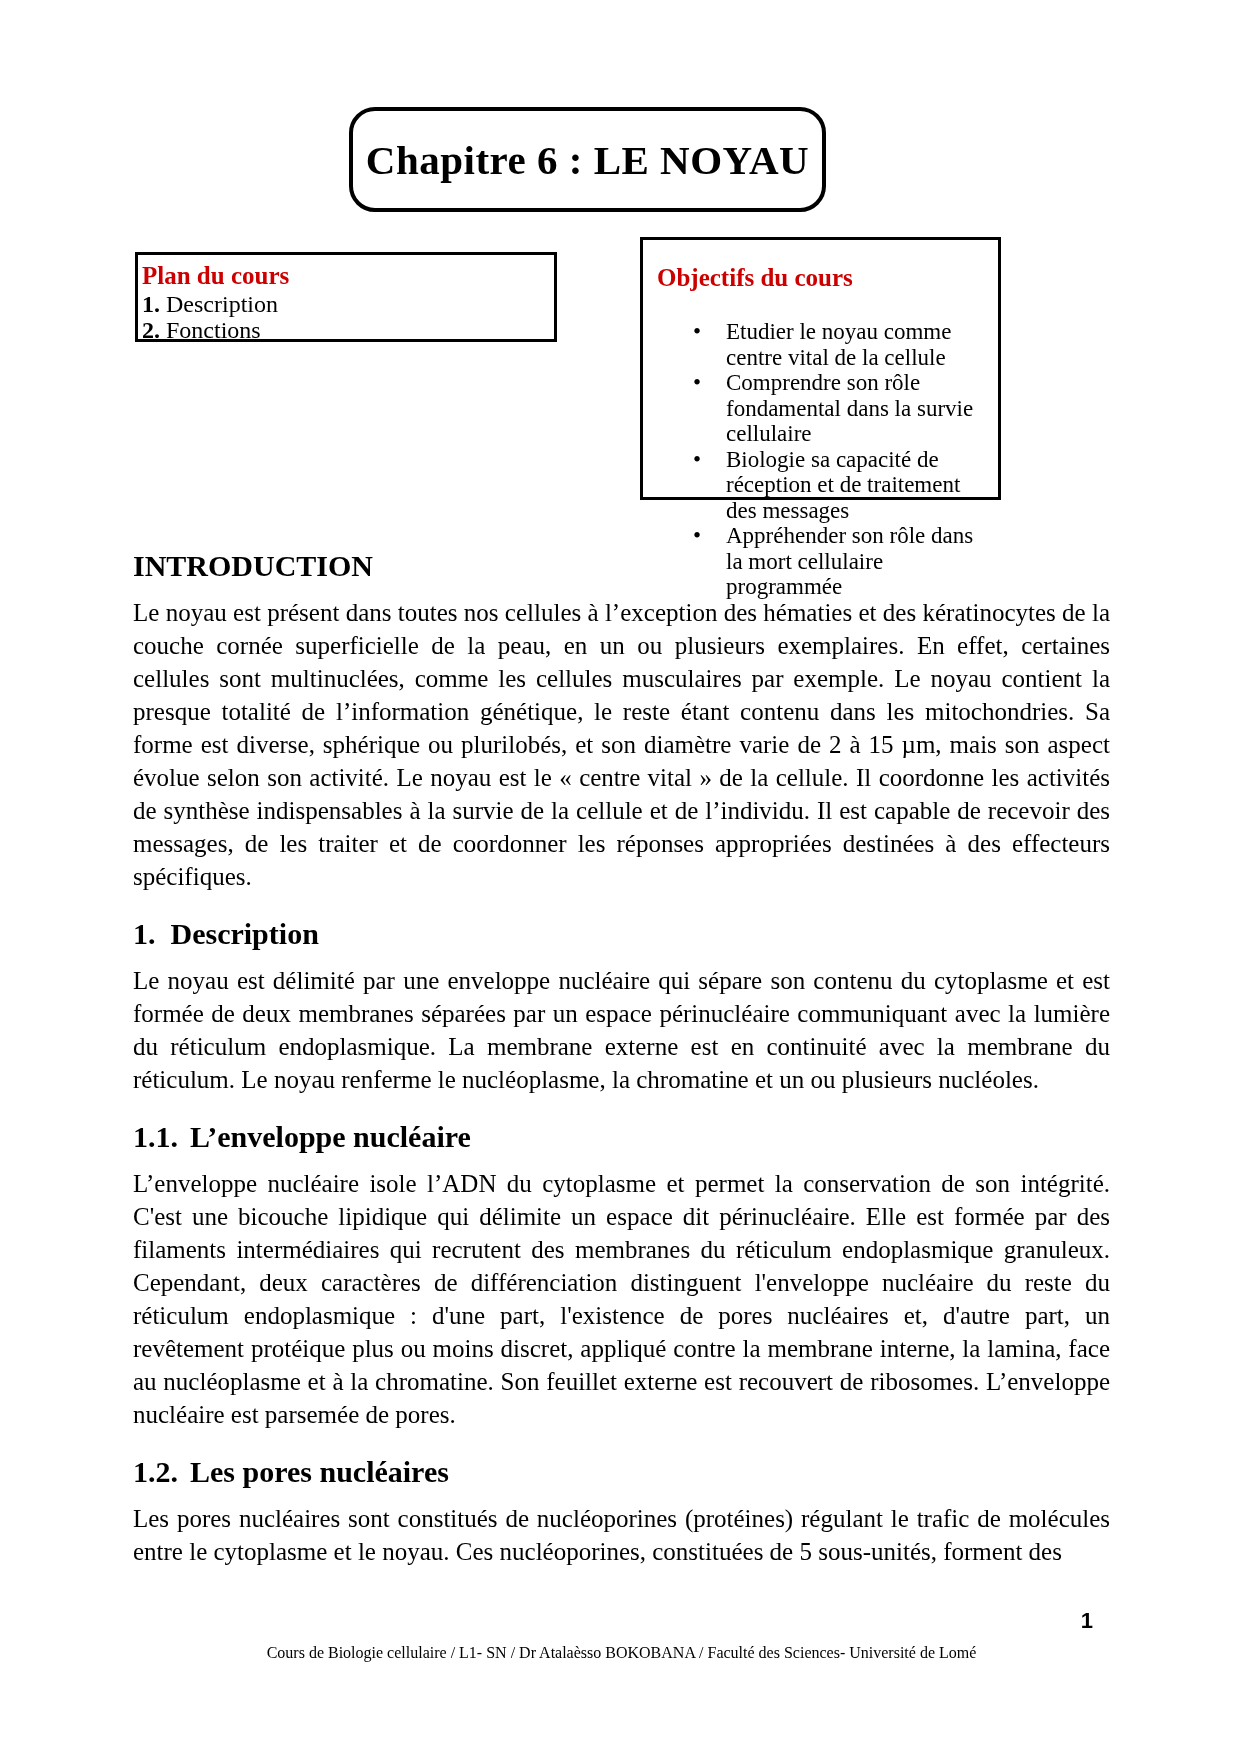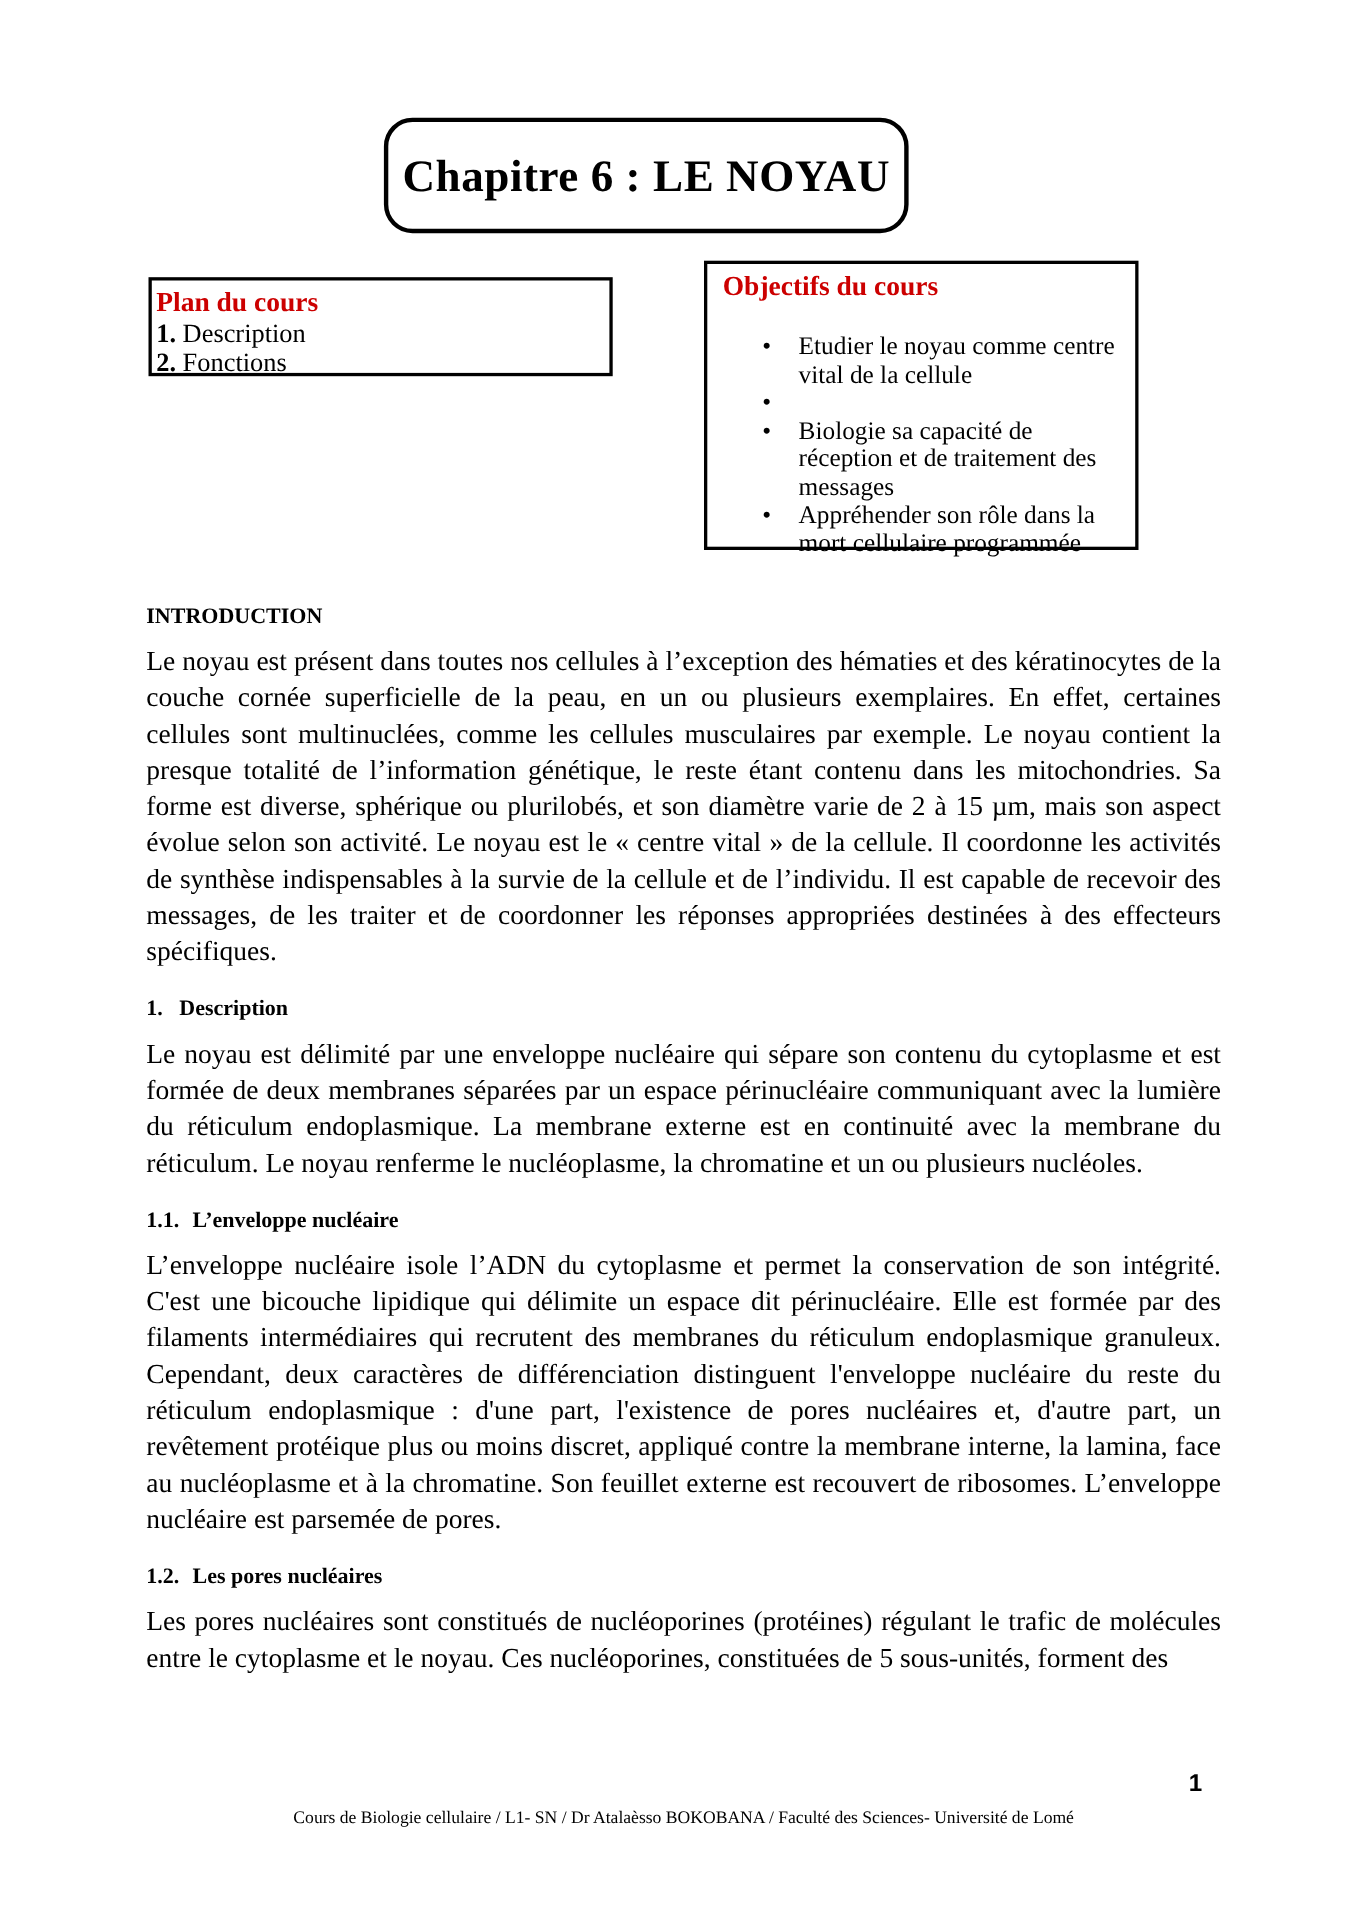--- a/index.html
+++ b/index.html
@@ -30,30 +30,30 @@
   .plan-box {
     position:absolute; left:2px; top:15px;
     width:422px; height:90px;
     padding:6px 10px 6px 4px;
   }
   .plan-item { font-size:24px; line-height:26px; }
   .plan-item .num { font-weight:bold; }
 
   .objectifs-box {
     position:absolute; left:507px; top:0;
-    width:395px; height:263px;
-    padding:6px 12px 6px 14px;
+    width:361px; height:263px;
+    padding:23px 12px 6px 14px;
   }
   .objectifs-box .box-title { margin-bottom:26px; }
   .obj-list { margin:0; padding:0; list-style:none; }
   .obj-item { display:flex; font-size:23px; line-height:25.5px; }
   .obj-item .bullet { margin-left:36px; width:33px; flex-shrink:0; }
 
   
-  .section-heading { font-size:20px; font-weight:bold; margin:24px 0 0 0; }
+  .section-heading { font-size:30px; font-weight:bold; margin:24px 0 0 0; }
   .section-heading .hnum { margin-right:15px; }
   .section-heading.sub .hnum { margin-right:12px; }
   .body-par {
     font-size:25px; line-height:33px;
     text-align:justify; margin:13px 0 0 0;
   }
 
   
   .page-number {
     position:absolute; right:148px; top:1608px;
@@ -90,20 +90,21 @@
 
     <div class="frame-box objectifs-box">
       <div class="box-title">Objectifs du cours</div>
       <ul class="obj-list">
         <li class="obj-item">
           <span class="bullet">•</span>
           <span>Etudier le noyau comme centre vital de la cellule</span>
         </li>
         <li class="obj-item">
           <span class="bullet">•</span>
+          <span>Comprendre son rôle fondamental dans la survie cellulaire</span>
         </li>
         <li class="obj-item">
           <span class="bullet">•</span>
           <span>Biologie sa capacité de réception et de traitement des messages</span>
         </li>
         <li class="obj-item">
           <span class="bullet">•</span>
           <span>Appréhender son rôle dans la mort cellulaire programmée</span>
         </li>
       </ul>

